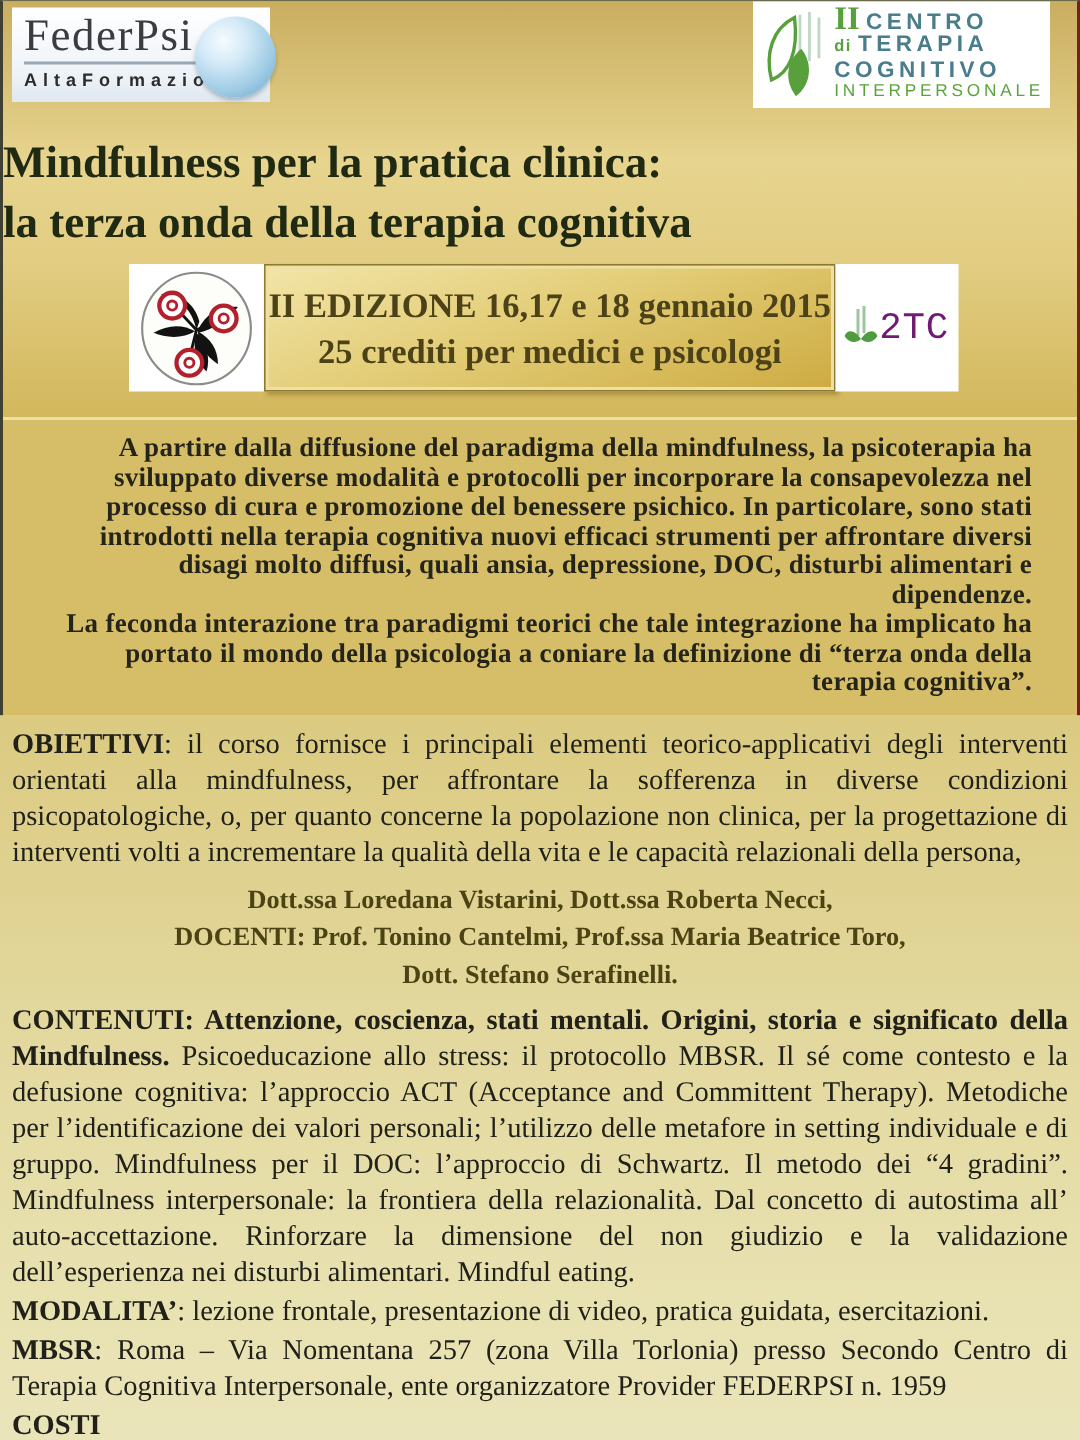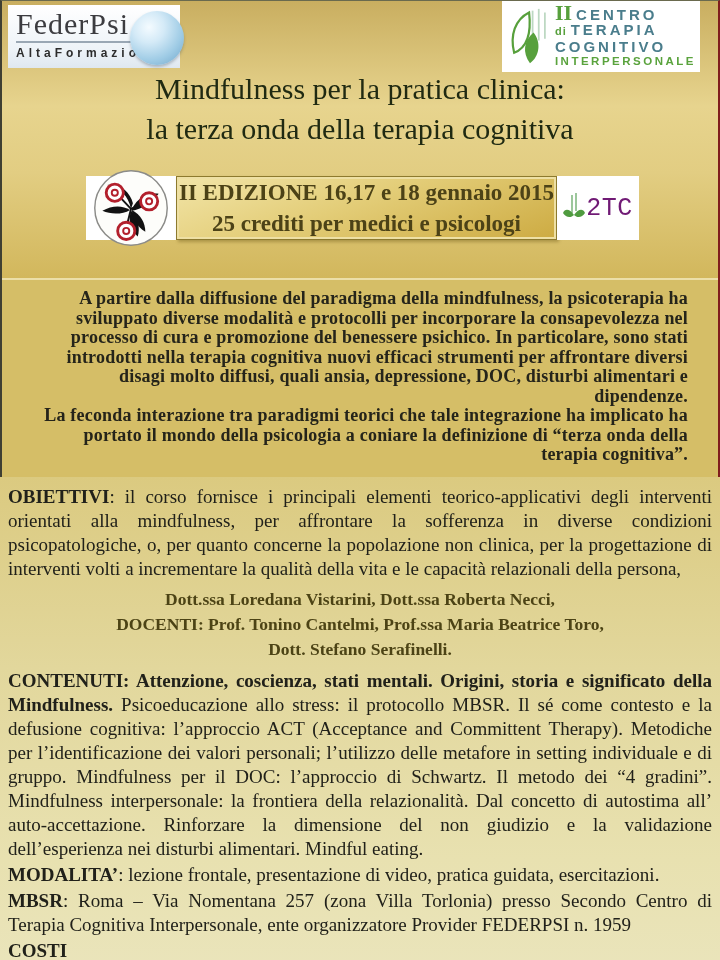--- a/index.html
+++ b/index.html
@@ -64,34 +64,34 @@
     width: 198px; height: 71px;
     background: #ffffff;
     display: flex; align-items: center; gap: 3px;
     padding: 2px 4px 2px 6px;
   }
   .centro-text { font-family: "Liberation Sans", sans-serif; line-height: 15px; white-space: nowrap; }
   .cl-row { display: flex; align-items: baseline; gap: 4px; }
   .cl-roman { color: #57a03c; font-size: 22px; font-weight: bold; font-family: "Liberation Serif", serif; line-height: 16px; }
   .cl-di { color: #57a03c; font-size: 11px; font-weight: bold; letter-spacing: 1px; }
   .cl-teal { color: #4a7d8c; font-size: 15px; letter-spacing: 3px; font-weight: bold; }
-  .cl-green { color: #5aa33d; font-size: 11.5px; letter-spacing: 2.5px; font-weight: bold; }
+  .cl-green { color: #5aa33d; font-size: 11.5px; letter-spacing: 2.5px; font-weight: normal; }
 
   
   .title {
-    position: absolute; left: 0; right: 0; top: 68px;
-    text-align: center;
-    font-size: 30px; line-height: 40px; font-weight: normal;
+    position: absolute; left: 0; right: 0; top: 88px;
+    text-align: left;
+    font-size: 30px; line-height: 40px; font-weight: bold;
     color: #202a12;
   }
 
   
   .banner {
     position: absolute; left: 84px; top: 175px;
-    width: 553px; height: 64px;
+    width: 553px; height: 85px;
     display: flex; align-items: stretch;
   }
   .rose-box {
     width: 90px; background: #ffffff;
     display: flex; align-items: center; justify-content: center;
   }
   .banner-box {
     flex: 1;
     background: linear-gradient(160deg, #f2e5a8 0%, #e3cd78 45%, #cdab42 100%);
     border: 1px solid #8d7a2e;

